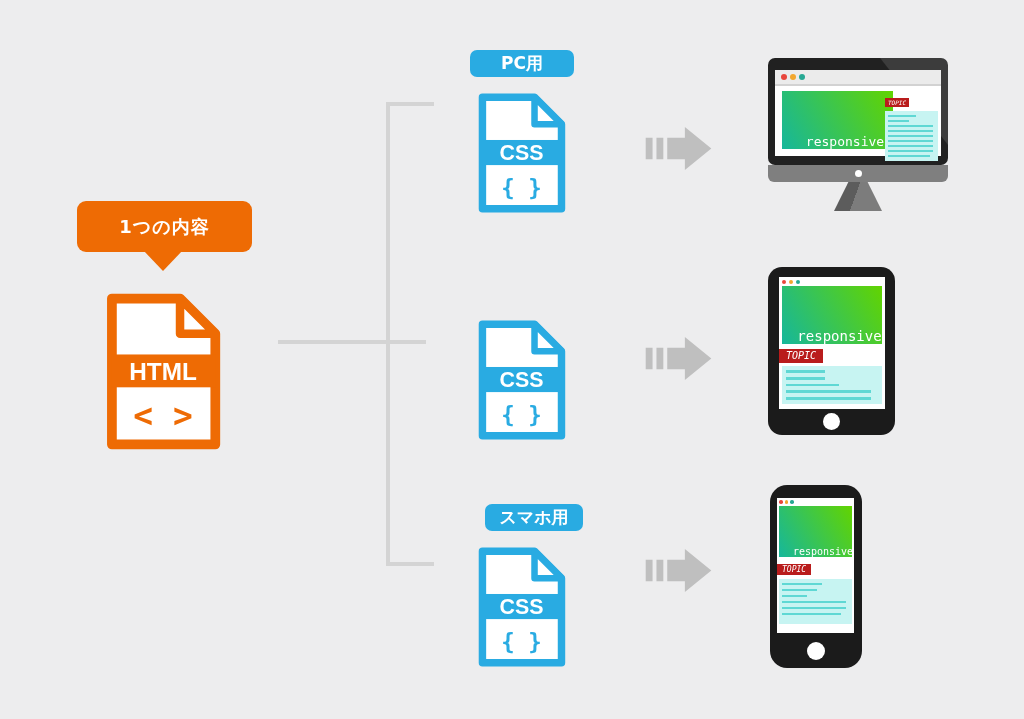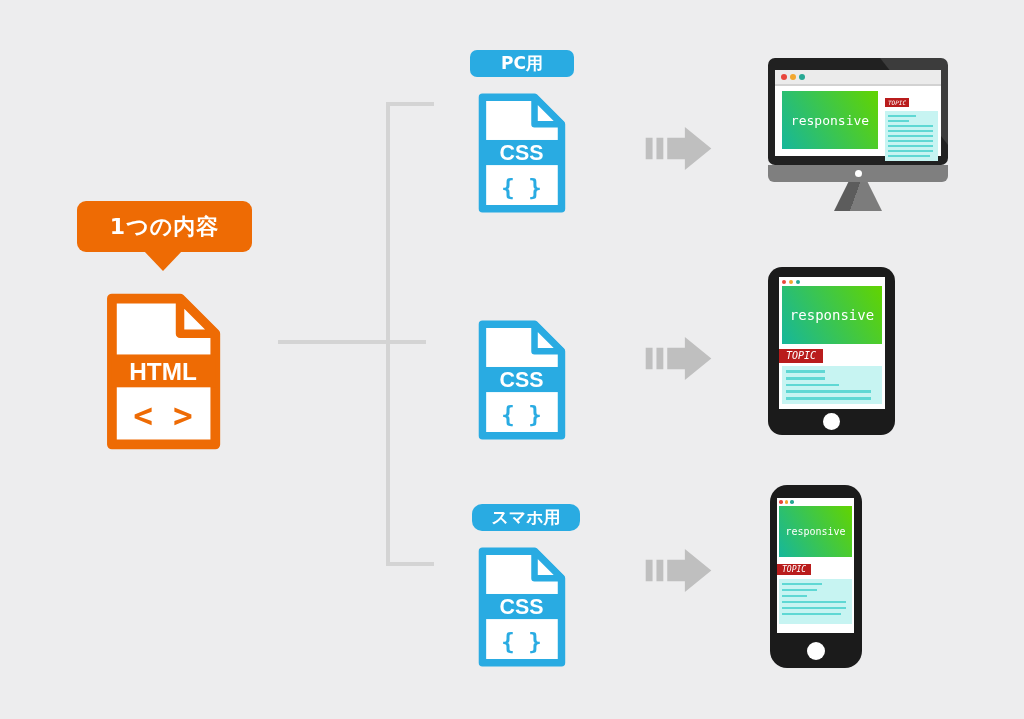--- a/index.html
+++ b/index.html
@@ -2,21 +2,21 @@
 <html><head>
 <meta charset="utf-8">
 <style>
   html,body{margin:0;padding:0;}
   body{font-family:"DejaVu Sans",sans-serif;}
   .canvas{position:relative;width:1024px;height:719px;background:#ededee;overflow:hidden;}
 
   
   .bubble{position:absolute;left:77px;top:201px;width:175px;height:51px;background:#ee6b04;
     border-radius:9px;display:flex;align-items:center;justify-content:center;}
-  .bubble-text{color:#fff;font-size:22px;font-weight:bold;letter-spacing:1px;}
+  .bubble-text{color:#fff;font-size:18px;font-weight:bold;letter-spacing:1px;}
   .bubble-tail{position:absolute;left:143px;top:250px;width:0;height:0;
     border-left:20px solid transparent;border-right:20px solid transparent;border-top:21px solid #ee6b04;}
 
   
   .file-icon{position:absolute;}
   .file-name-text{font-family:"Liberation Sans",sans-serif;font-weight:bold;fill:#ffffff;}
   .file-symbol-text{font-family:"DejaVu Sans Mono",monospace;font-weight:bold;}
 
   
   .badge{position:absolute;background:#29abe2;border-radius:7px;display:flex;align-items:center;
@@ -27,21 +27,21 @@
 
   
   .arrow{position:absolute;width:68px;height:47px;}
 
   
   .dots{display:flex;align-items:center;gap:3px;}
   .dot{border-radius:50%;}
   .dot.r{background:#e8463c;}
   .dot.y{background:#f2a72e;}
   .dot.t{background:#27a893;}
-  .grad{background:linear-gradient(60deg,#16b79b 0%,#62d400 100%);display:flex;align-items:center;justify-content:center;}
+  .grad{background:linear-gradient(60deg,#16b79b 0%,#62d400 100%);display:flex;align-items:flex-end;justify-content:center;padding-left:15px;}
   .resp-text{color:#fff;font-family:"DejaVu Sans Mono",monospace;}
   .topic-tag{display:inline-block;background:#b91c1c;color:#fff;font-family:"DejaVu Sans Mono",monospace;line-height:1.2;font-style:italic;}
   .cyanbox{background:#c7f4f2;display:flex;flex-direction:column;}
   .cline{background:#5fd8d4;}
 
   
   .monitor{position:absolute;left:768px;top:58px;width:180px;height:160px;}
   .m-bezel{position:absolute;left:0;top:0;width:180px;height:107px;border-radius:7px;
     background:linear-gradient(52deg,#212121 74%,#3c3c3c 74.5%);}
   .m-screen{position:absolute;left:7px;top:12px;width:166px;height:86px;background:#fff;}
@@ -103,21 +103,21 @@
   </svg>
 
   <div class="line" style="left:278px;top:340px;width:148px;height:4px;"></div>
   <div class="line" style="left:386px;top:102px;width:4px;height:464px;"></div>
   <div class="line" style="left:386px;top:102px;width:48px;height:4px;"></div>
   <div class="line" style="left:386px;top:562px;width:48px;height:4px;"></div>
 
   <div class="badge" style="left:470px;top:50px;width:104px;height:27px;">
     <span>PC用</span>
   </div>
-  <div class="badge" style="left:472px;top:504px;width:108px;height:27px;border-radius:10px;">
+  <div class="badge" style="left:485px;top:504px;width:98px;height:27px;">
     <span>スマホ用</span>
   </div>
 
   <svg class="file-icon" style="left:475px;top:90px;" width="93" height="126" viewBox="0 0 100 134">
     <path d="M8,7 H64 L93,36 V127 H8 Z" fill="#ffffff" stroke="#29abe2" stroke-width="8" stroke-linejoin="round"></path>
     <path d="M64,7 L93,36 L64,36 Z" fill="#ffffff" stroke="#29abe2" stroke-width="7" stroke-linejoin="round"></path>
     <rect x="8" y="53" width="85" height="27" fill="#29abe2"></rect>
     <text class="file-name-text" x="50" y="75" text-anchor="middle" font-size="23">CSS</text>
     <text class="file-symbol-text" x="50" y="113" text-anchor="middle" font-size="24" fill="#29abe2">{ }</text>
   </svg>

